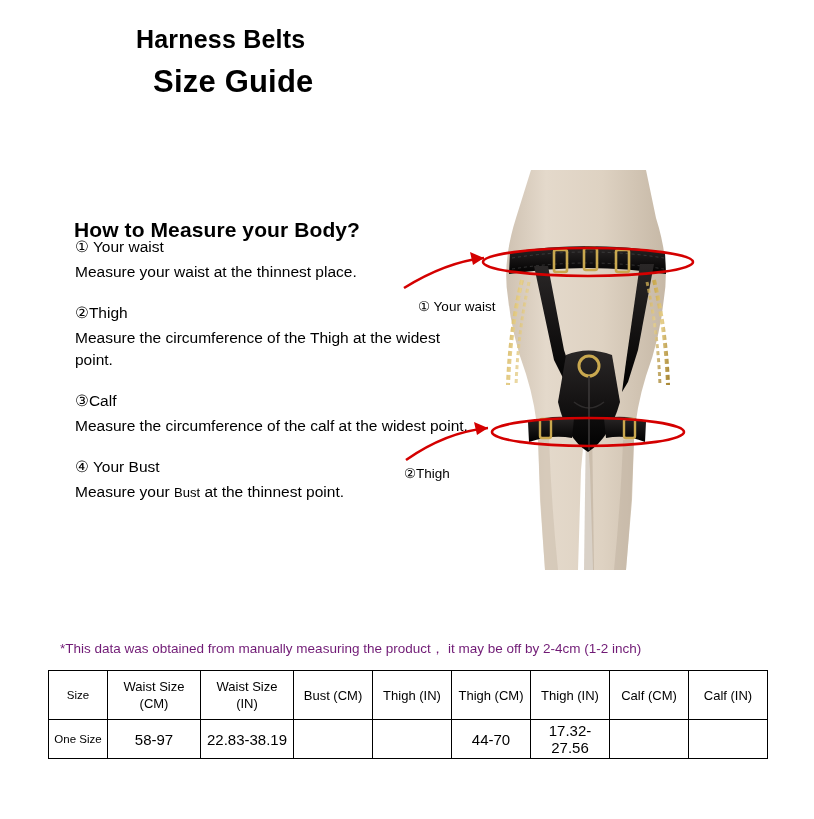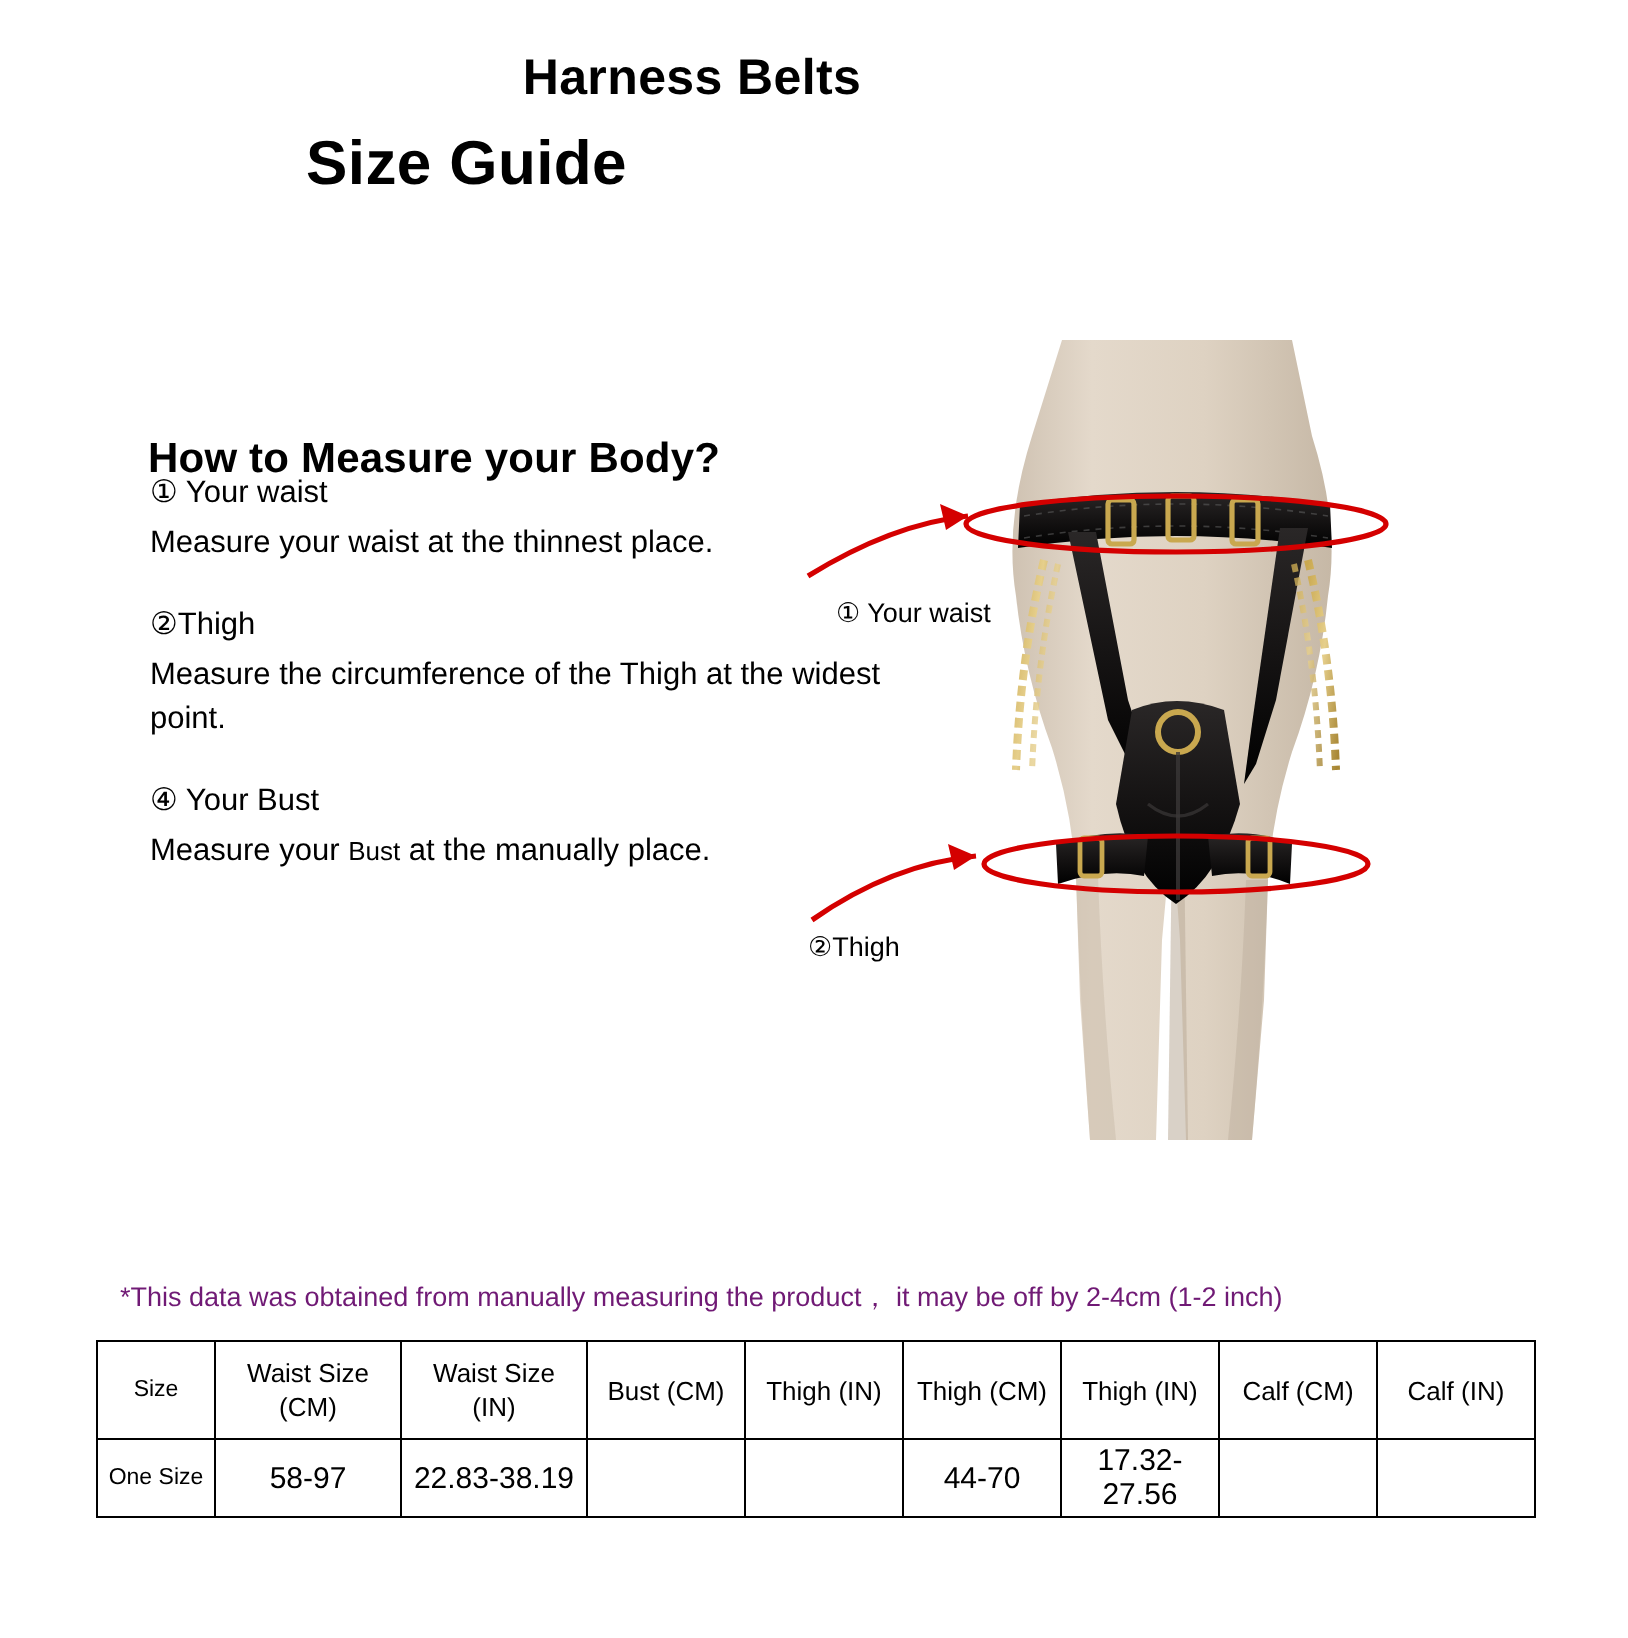--- a/index.html
+++ b/index.html
@@ -27,21 +27,20 @@
     position: absolute;
     left: 136px;
     top: 22px;
     width: 420px;
   }
   .title-line1 {
     font-size: 25px;
     font-weight: bold;
     letter-spacing: 0.2px;
     line-height: 34px;
-    text-align: center;
   }
   .title-line2 {
     font-size: 31px;
     font-weight: bold;
     letter-spacing: 0.2px;
     line-height: 34px;
     margin-top: 9px;
     margin-left: 17px;
   }
 
@@ -155,23 +154,27 @@
   <div class="steps">
     <div class="step">
       <div class="step-title">① Your waist</div>
       <div class="step-desc">Measure your waist at the thinnest place.</div>
     </div>
     <div class="step">
       <div class="step-title">②Thigh</div>
       <div class="step-desc">Measure the circumference of the Thigh at the widest point.</div>
     </div>
     <div class="step">
+      <div class="step-title">③Calf</div>
+      <div class="step-desc">Measure the circumference of the calf at the widest point.</div>
+    </div>
+    <div class="step">
       <div class="step-title">④ Your Bust</div>
       <div class="step-desc">
-        <span>Measure your </span><span class="small-word">Bust</span><span> at the manually place.</span>
+        <span>Measure your </span><span class="small-word">Bust</span><span> at the thinnest point.</span>
       </div>
     </div>
   </div>
 
   <div class="figure">
     <svg width="400" height="400" viewBox="0 0 400 400" xmlns="http://www.w3.org/2000/svg">
       <defs>
         <linearGradient id="skin" x1="0" y1="0" x2="1" y2="0">
           <stop offset="0%" stop-color="#cfc2b2"></stop>
           <stop offset="25%" stop-color="#e4d9cb"></stop>

